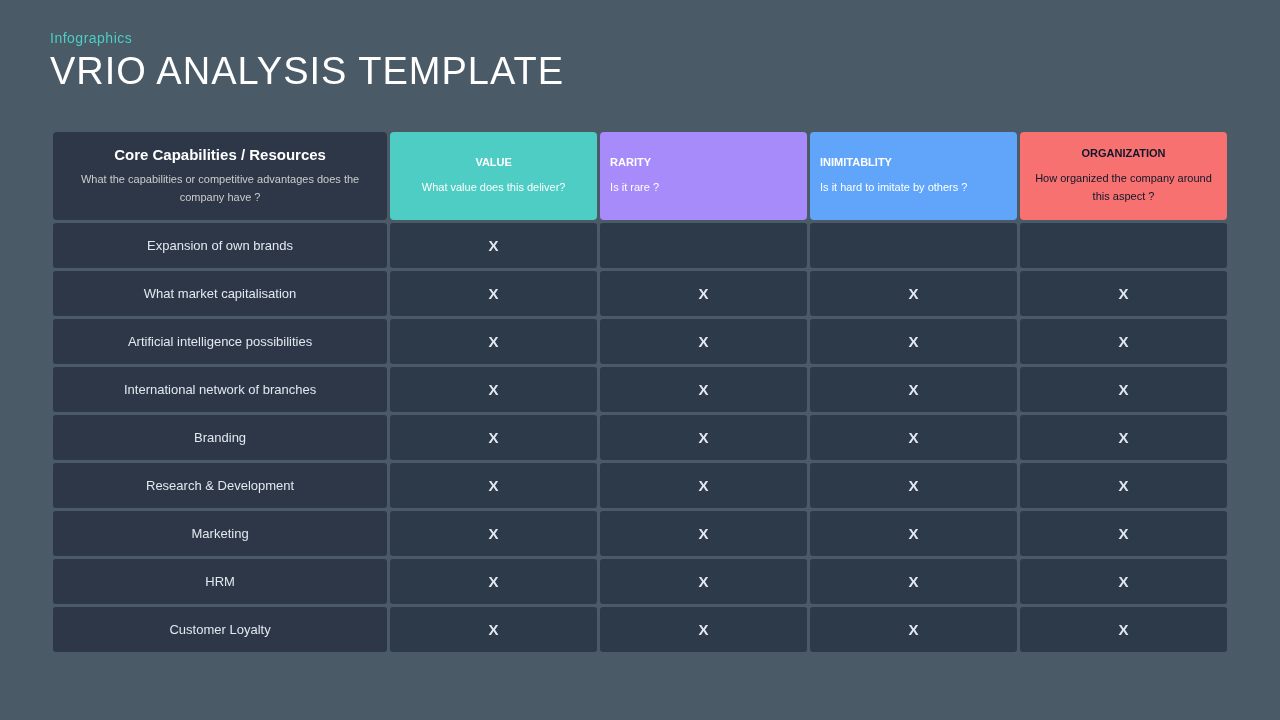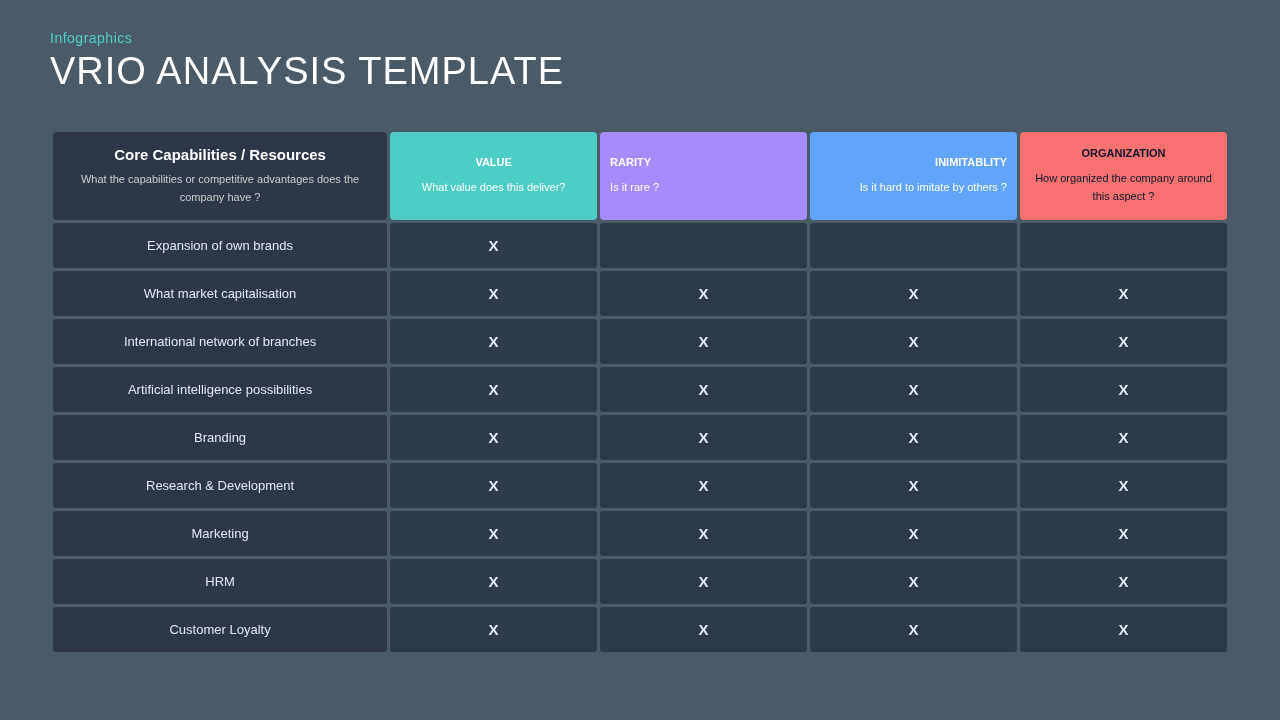--- a/index.html
+++ b/index.html
@@ -82,21 +82,21 @@
       text-align: left;
       padding: 12px 10px;
       vertical-align: middle;
       border-radius: 4px;
       width: 192px;
     }
 
     .header-inimitability {
       background-color: #60a5fa;
       color: #ffffff;
-      text-align: right;
+      text-align: left;
       padding: 12px 10px;
       vertical-align: middle;
       border-radius: 4px;
       width: 192px;
     }
 
     .header-organization {
       background-color: #f87171;
       color: #0f172a;
       text-align: center;
@@ -190,28 +190,28 @@
           <td class="row-cell"></td>
         </tr>
         <tr>
           <td class="row-label">What market capitalisation</td>
           <td class="row-cell">X</td>
           <td class="row-cell">X</td>
           <td class="row-cell">X</td>
           <td class="row-cell">X</td>
         </tr>
         <tr>
+          <td class="row-label">Artificial intelligence possibilities</td>
+          <td class="row-cell">X</td>
+          <td class="row-cell">X</td>
+          <td class="row-cell">X</td>
+          <td class="row-cell">X</td>
+        </tr>
+        <tr>
           <td class="row-label">International  network of branches</td>
-          <td class="row-cell">X</td>
-          <td class="row-cell">X</td>
-          <td class="row-cell">X</td>
-          <td class="row-cell">X</td>
-        </tr>
-        <tr>
-          <td class="row-label">Artificial intelligence possibilities</td>
           <td class="row-cell">X</td>
           <td class="row-cell">X</td>
           <td class="row-cell">X</td>
           <td class="row-cell">X</td>
         </tr>
         <tr>
           <td class="row-label">Branding</td>
           <td class="row-cell">X</td>
           <td class="row-cell">X</td>
           <td class="row-cell">X</td>

